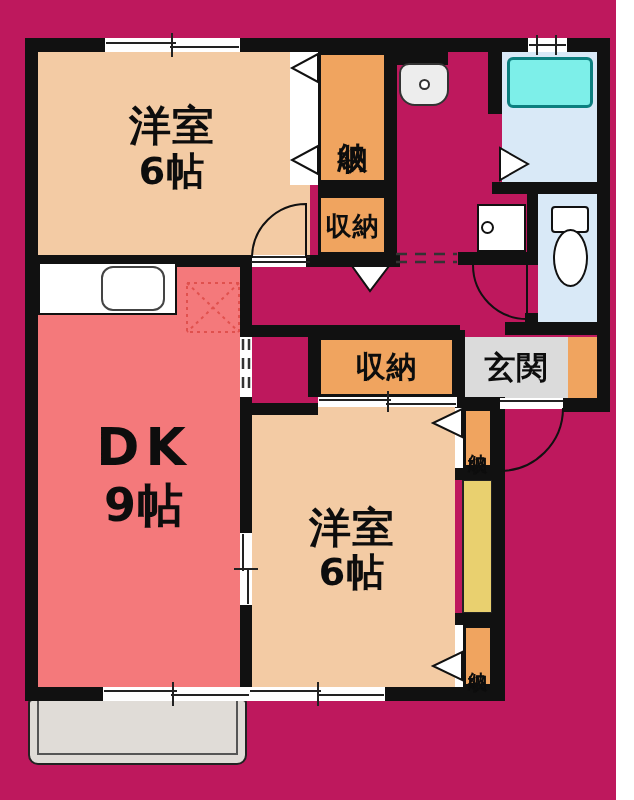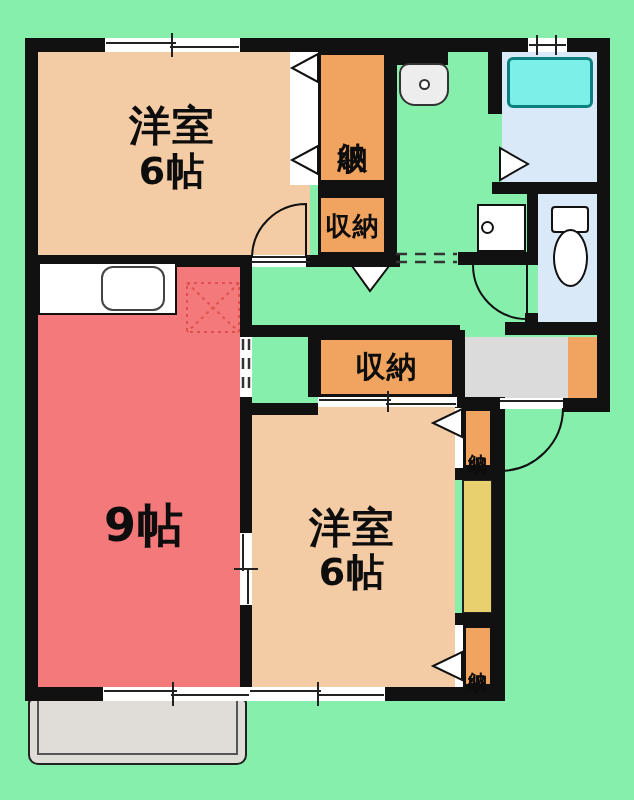--- a/index.html
+++ b/index.html
@@ -1,17 +1,17 @@
 <!DOCTYPE html>
 <html><head>
 <meta charset="utf-8">
 <style>
   html,body{margin:0;padding:0;background:#fff;}
-  .plan{position:relative;width:634px;height:800px;background:#86efac;overflow:hidden;
-        font-family:"DejaVu Sans","Liberation Sans",sans-serif;}
+  .plan{position:relative;width:586px;height:800px;background:#be185d;overflow:hidden;
+        font-family:"DejaVu Sans","Liberation Sans",sans-serif;padding-left:30px;}
   .abs{position:absolute;box-sizing:border-box;}
   .w{position:absolute;background:#111;}
   .fill{position:absolute;}
   .lbl{position:absolute;font-weight:900;color:#0d0d0d;text-align:center;line-height:1;
        display:flex;align-items:center;justify-content:center;letter-spacing:1px;}
   .vlbl{writing-mode:vertical-rl;text-orientation:upright;letter-spacing:0;}
   svg.overlay{position:absolute;left:0;top:0;pointer-events:none;}
 </style>
 </head>
 <body>
@@ -125,26 +125,28 @@
       <polygon points="462,652 462,680 433,666"></polygon>
       <polygon points="500,148 500,180 528,164"></polygon>
     </g>
 
     <path d="M38 701 V754 H237 V701" stroke="#555" stroke-width="2" fill="none"></path>
   </svg>
 
   <div class="lbl" style="left:52px;top:103px;width:240px;height:46px;font-size:42px;">洋室</div>
   <div class="lbl" style="left:52px;top:150px;width:240px;height:42px;font-size:38px;">6帖</div>
 
-  <div class="lbl" style="left:44px;top:500px;width:200px;height:50px;font-size:46px;">9帖</div>
+  <div class="lbl" style="left:44px;top:420px;width:200px;height:54px;font-size:52px;letter-spacing:6px;">DK</div>
+  <div class="lbl" style="left:44px;top:480px;width:200px;height:50px;font-size:46px;">9帖</div>
 
   <div class="lbl" style="left:252px;top:505px;width:200px;height:46px;font-size:42px;">洋室</div>
   <div class="lbl" style="left:252px;top:551px;width:200px;height:42px;font-size:38px;">6帖</div>
 
 
+  <div class="lbl" style="left:465px;top:350px;width:103px;height:34px;font-size:31px;">玄関</div>
 
   <div class="lbl vlbl" style="left:320px;top:60px;width:65px;height:118px;font-size:30px;">収納</div>
   <div class="lbl" style="left:320px;top:212px;width:65px;height:28px;font-size:26px;">収納</div>
   <div class="lbl" style="left:320px;top:350px;width:133px;height:34px;font-size:30px;">収納</div>
   <div class="lbl vlbl" style="left:464px;top:411px;width:28px;height:55px;font-size:19px;">収納</div>
   <div class="lbl vlbl" style="left:464px;top:628px;width:28px;height:57px;font-size:19px;">収納</div>
 
 </div>
 
 </body></html>

